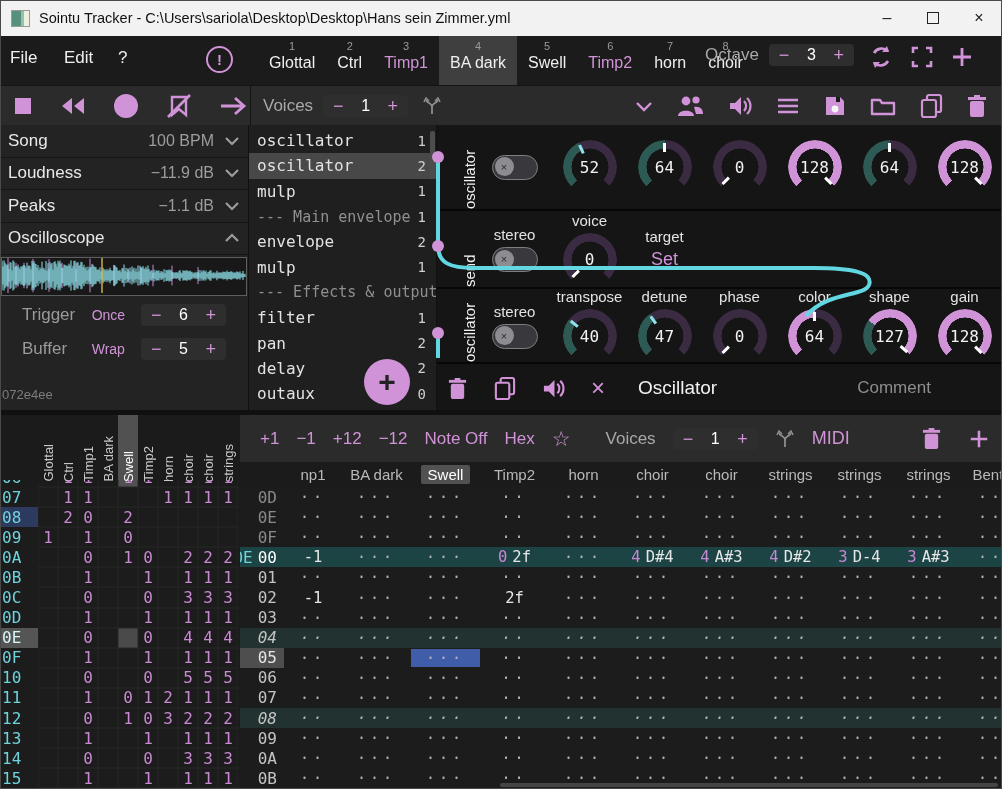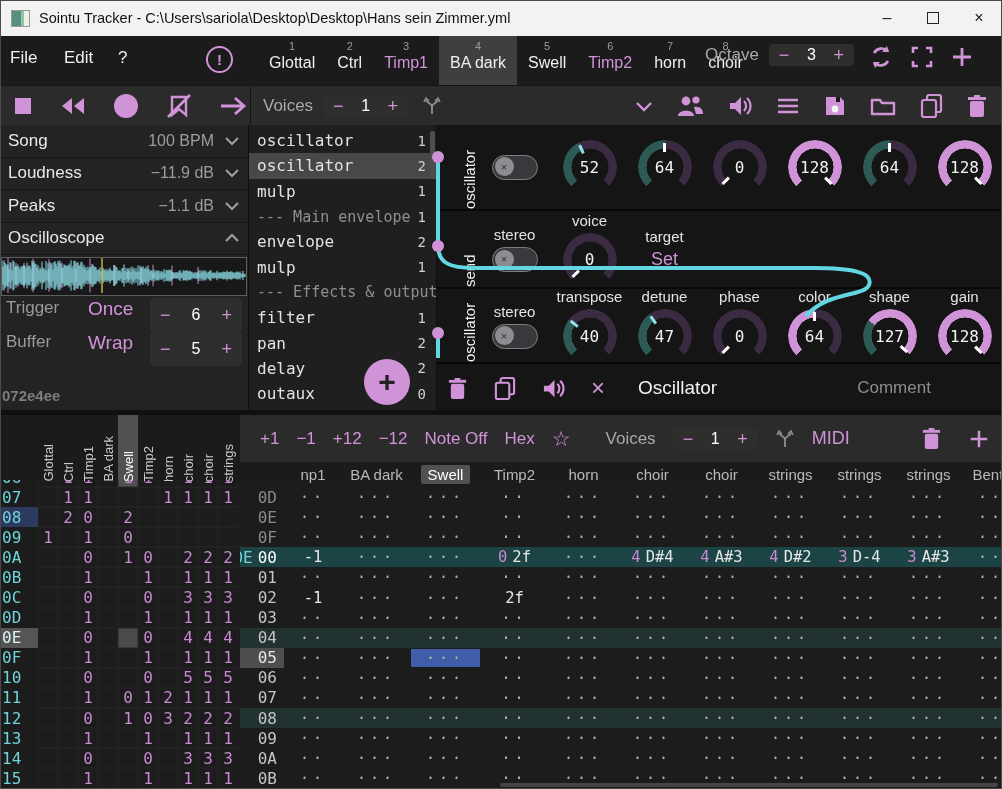--- a/index.html
+++ b/index.html
@@ -49,25 +49,25 @@
   .vb-icons{margin-left:auto;display:flex;gap:23px;align-items:center;padding-right:14px;}
 
   
   .leftpanel{left:0;top:125px;width:248px;height:285px;background:#232323;box-sizing:border-box;}
   .lp-row{height:32.5px;display:flex;align-items:center;border-bottom:1px solid #161616;
           padding:0 8px;box-sizing:border-box;}
   .lp-label{font-size:17px;color:#e8e8e8;}
   .lp-val{margin-left:auto;color:#9d9d9d;font-size:16px;}
   .lp-chev{margin-left:10px;color:#9d9d9d;display:flex;}
   .scope-box{margin:2px 1px;height:37px;border:1px solid #5e5e5e;background:#181818;position:relative;}
-  .param-row{display:flex;padding:0 6px;height:34px;}
+  .param-row{display:flex;align-items:center;padding:0 22px;height:34px;}
   .param-row .plabel{color:#9a9a9a;font-size:17px;width:82px;}
-  .param-row .pmode{color:#d193d8;font-size:19px;width:58px;}
+  .param-row .pmode{color:#d193d8;font-size:14px;width:58px;}
   .param-row .stepper{margin-left:auto;width:72px;justify-content:space-between;}
-  .version{position:absolute;left:2px;top:262px;color:#7d7d7d;font-size:15px;font-weight:bold;}
+  .version{position:absolute;left:2px;top:262px;color:#7d7d7d;font-size:13px;}
 
   
   .unitlist{left:248px;top:125px;width:188px;height:285px;background:#1f1f1f;
             border-left:1px solid #101010;box-sizing:border-box;padding-top:3px;}
   .ul-row{height:25.3px;display:flex;align-items:center;padding:0 10px 0 8px;font-size:16px;}
   .ul-row.selected{background:#484848;}
   .ul-name{color:#e2e2e2;white-space:nowrap;}
   .ul-row.divider .ul-name{color:#8f8f8f;font-size:15px;}
   .ul-count{margin-left:auto;color:#cfcfcf;font-size:14px;}
   .ul-scroll{position:absolute;right:1px;top:6px;width:5px;height:48px;background:#4d4d4d;border-radius:2px;}
@@ -115,21 +115,21 @@
   
   .trackheader{left:240px;top:462px;width:762px;height:25px;background:#1b1b1b;display:flex;
                overflow:hidden;align-items:center;}
   .th-gutter{width:44px;flex:none;}
   .th-col{flex:none;text-align:center;font-size:15px;color:#b9b9b9;white-space:nowrap;}
   .th-chip{background:#515151;color:#fff;padding:1px 7px;border-radius:2px;}
 
   
   .notegrid{left:240px;top:487px;width:762px;height:302px;background:#1c1c1c;overflow:hidden;}
   .n-row{height:20.1px;display:flex;align-items:center;}
-  .n-row.beat{background:#213231;}
+  .n-row.beat{background:#213231;font-style:italic;}
   .n-row.current{background:#1c4444;}
   .n-gutter{width:44px;flex:none;display:flex;justify-content:flex-end;gap:5px;
             padding-right:7px;box-sizing:border-box;font-size:16px;height:100%;align-items:center;}
   .n-prefix{color:#6fd3dc;}
   .n-label{color:#c4c4c4;}
   .n-row.dim .n-label{color:#8a8a8a;}
   .n-row.current .n-label{color:#fff;}
   .n-row.cursor .n-gutter{background:#4e4e4e;}
   .n-row.cursor .n-label{color:#e5e5e5;}
   .n-cell{flex:none;text-align:center;font-size:15.5px;color:#e6e6e6;white-space:nowrap;}

